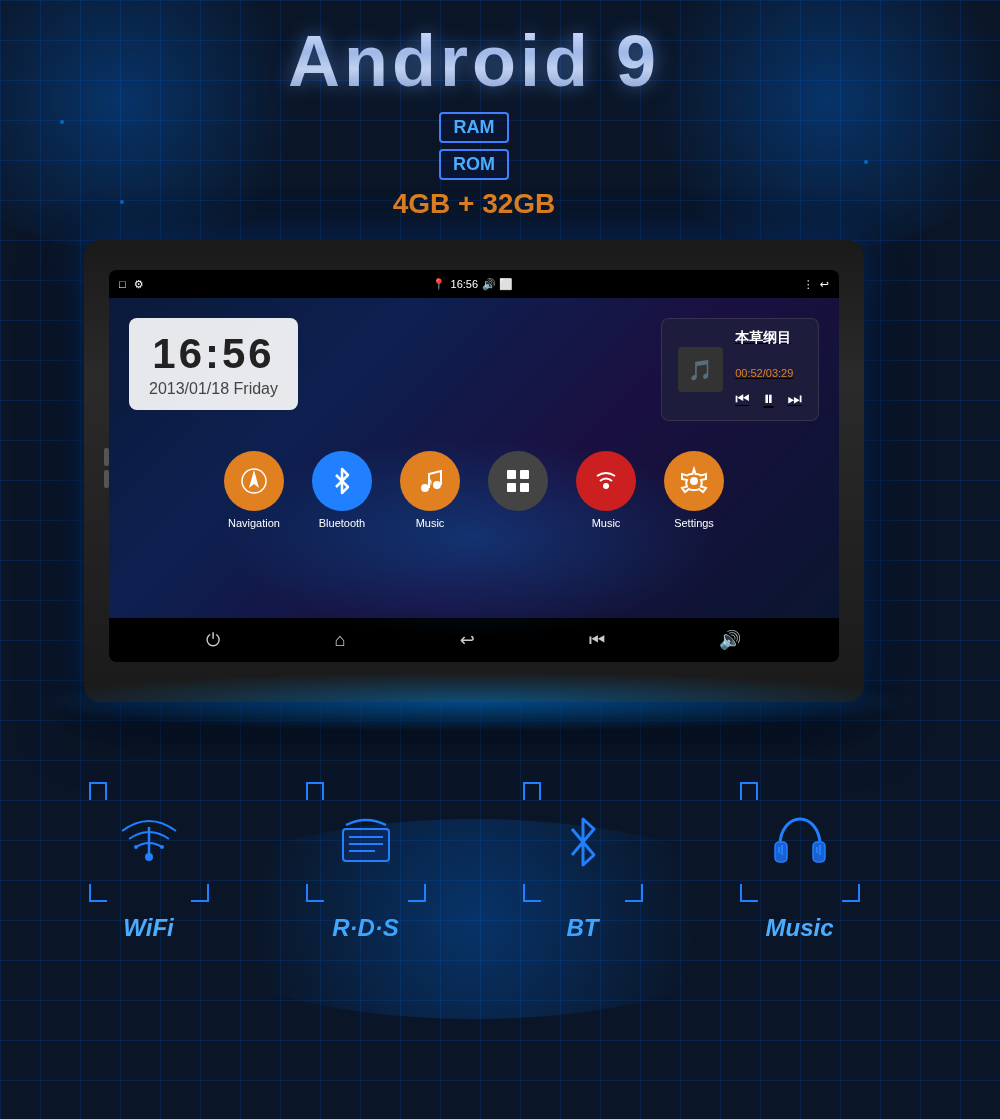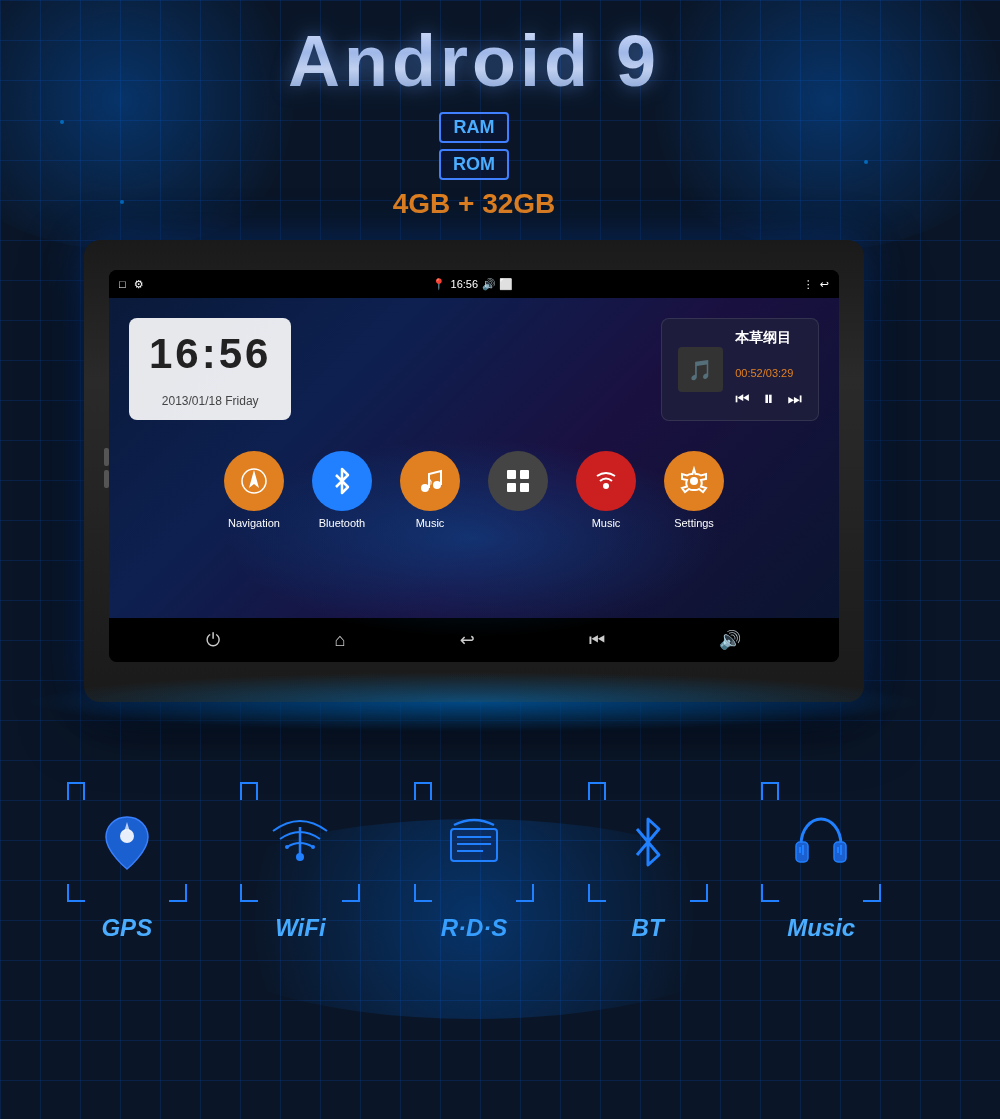--- a/index.html
+++ b/index.html
@@ -236,23 +236,23 @@
       padding: 12px 20px;
       text-align: center;
     }
     .clock-time {
       font-size: 42px;
       font-weight: bold;
       color: #222;
       letter-spacing: 3px;
     }
     .clock-date {
-      font-size: 12px;
+      font-size: 16px;
       color: #444;
-      margin-top: 16px;
+      margin-top: 2px;
     }
 
     
     .music-widget {
       display: inline-flex;
       align-items: center;
       background: rgba(30,30,60,0.85);
       border-radius: 8px;
       padding: 10px 16px;
       gap: 12px;
@@ -263,21 +263,21 @@
       height: 45px;
       background: #333;
       border-radius: 4px;
       overflow: hidden;
       display: flex;
       align-items: center;
       justify-content: center;
       color: #888;
       font-size: 20px;
     }
-    .music-info { text-align: left; }
+    .music-info { text-align: left; text-decoration: underline; }
     .music-title { color: #fff; font-size: 14px; font-weight: bold; }
     .music-time { color: #e08020; font-size: 11px; margin-top: 20px; }
     .music-controls {
       display: flex;
       gap: 14px;
       align-items: center;
       margin-top: 8px;
     }
     .music-btn { color: #fff; font-size: 16px; cursor: pointer; }
     .music-btn.play { font-size: 20px; }
@@ -585,33 +585,20 @@
 
       </div>
 
     </div>
 
     <div class="platform"></div>
   </div>
 
   <div class="features-section">
 
-    <div class="feature-item">
-      <div class="feature-icon-wrapper">
-        <div class="bracket-box"></div>
-        <div class="bracket-box bracket-box-2"></div>
-        <svg class="feature-svg" viewBox="0 0 70 70" fill="none">
-          <path d="M35 10 C22,10 14,20 14,30 C14,45 35,62 35,62 C35,62 56,45 56,30 C56,20 48,10 35,10Z" fill="#1a60d0" stroke="#3a80ff" stroke-width="1.5"></path>
-          <circle cx="35" cy="29" r="7" fill="#fff" opacity="0.9"></circle>
-
-          <polygon points="35,15 38,25 35,22 32,25" fill="#fff" opacity="0.7"></polygon>
-        </svg>
-      </div>
-      <span class="feature-label">GPS</span>
-    </div>
 
     <div class="feature-item">
       <div class="feature-icon-wrapper">
         <div class="bracket-box"></div>
         <div class="bracket-box bracket-box-2"></div>
         <svg class="feature-svg" viewBox="0 0 70 70" fill="none">
 
           <circle cx="35" cy="50" r="4" fill="#2080ff"></circle>
           <path d="M35,50 L35,20" stroke="#2080ff" stroke-width="2.5"></path>
 

